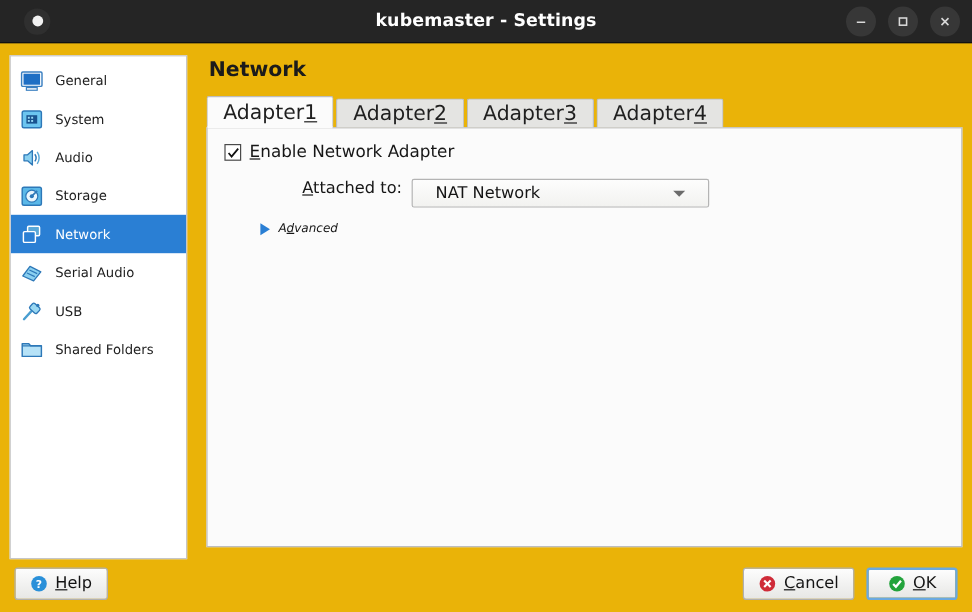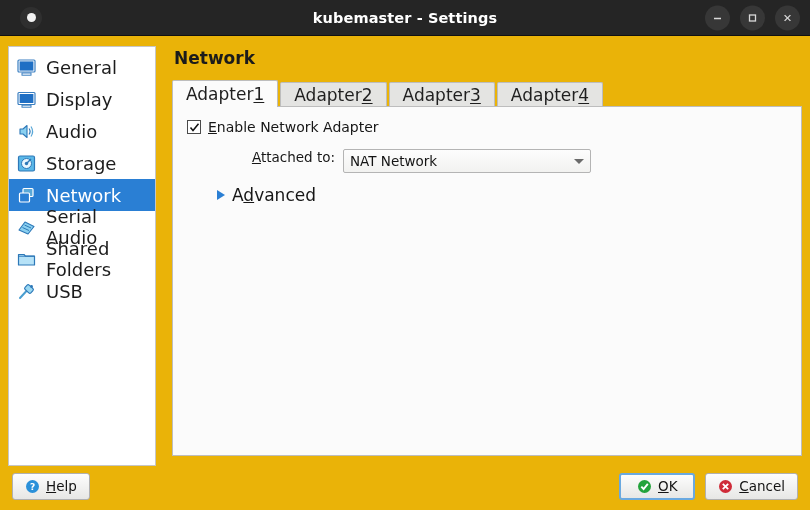--- a/index.html
+++ b/index.html
@@ -91,21 +91,21 @@
     flex: 0 0 148px;
     overflow: hidden;
   }
   .side-item {
     display: flex;
     align-items: center;
     gap: 9px;
     height: 32px;
     padding: 0 6px;
     color: #1c1c1c;
-    font-size: 18px;
+    font-size: 11px;
     cursor: default;
   }
   .side-item.selected {
     background: #2a7fd4;
     color: #ffffff;
   }
   .side-ico {
     width: 22px; height: 22px;
     flex: 0 0 22px;
     display: flex; align-items: center; justify-content: center;
@@ -204,21 +204,21 @@
     color: #161616;
     flex: 0 0 156px;
   }
   .combo {
     height: 24px;
     background: linear-gradient(#fdfdfd, #f2f2f0);
     border: 1px solid #b4b4b4;
     border-radius: 2px;
     display: flex;
     align-items: center;
-    padding: 0 6px;
+    padding: 0 19px;
     font-size: 13.5px;
     color: #141414;
     position: relative;
     justify-content: space-between;
   }
   .combo.attached { width: 248px; }
   .combo.name { flex: 1; background: #fcfcfc; }
   .combo .arrow {
     width: 0; height: 0;
     border-left: 5px solid transparent;
@@ -234,21 +234,21 @@
     gap: 7px;
     margin-top: 4px;
     padding-left: 30px;
   }
   .expander-tri {
     width: 0; height: 0;
     border-top: 5px solid transparent;
     border-bottom: 5px solid transparent;
     border-left: 8px solid #2a7fd4;
   }
-  .advanced-label { font-size: 17px; color: #161616; }
+  .advanced-label { font-size: 10px; color: #161616; font-style: italic; }
 
   
   .footer {
     height: 44px;
     flex: 0 0 44px;
     display: flex;
     align-items: center;
     justify-content: space-between;
     padding: 0 12px 4px 12px;
   }
@@ -311,31 +311,34 @@
         <span class="side-ico">
           <svg width="21" height="21" viewBox="0 0 21 21">
               <rect x="2" y="3" width="17" height="12" rx="1" fill="#ffffff" stroke="#3a7fc1" stroke-width="1.2"></rect>
               <rect x="3.6" y="4.4" width="13.8" height="9.2" fill="#1f6fc4"></rect>
               <rect x="6" y="16" width="9" height="2.2" fill="#ffffff" stroke="#3a7fc1" stroke-width="1"></rect>
             </svg>
         </span>
         <span>General</span>
       </div>
 
-
-      <div class="side-item">
-        <span class="side-ico">
-          <svg width="21" height="21" viewBox="0 0 21 21">
-              <rect x="2" y="3.5" width="17" height="12" rx="1" fill="#ffffff" stroke="#3a7fc1" stroke-width="1.2"></rect>
-              <rect x="3.6" y="5" width="13.8" height="9" fill="#1f6fc4"></rect>
-              <rect x="6" y="16.2" width="9" height="2" fill="#ffffff" stroke="#3a7fc1" stroke-width="1"></rect>
-            </svg>
-        </span>
-        <span>Display</span>
-      </div>
+      <div class="side-item">
+        <span class="side-ico">
+          <svg width="21" height="21" viewBox="0 0 21 21">
+              <rect x="2.5" y="3.5" width="16" height="14" rx="1.5" fill="#6cc5f0" stroke="#2d78b8" stroke-width="1.2"></rect>
+              <rect x="6" y="7" width="9" height="7" fill="#19538f"></rect>
+              <rect x="7.2" y="8.3" width="1.6" height="1.6" fill="#9bdcf7"></rect>
+              <rect x="10" y="8.3" width="1.6" height="1.6" fill="#9bdcf7"></rect>
+              <rect x="7.2" y="11" width="1.6" height="1.6" fill="#9bdcf7"></rect>
+              <rect x="10" y="11" width="1.6" height="1.6" fill="#9bdcf7"></rect>
+            </svg>
+        </span>
+        <span>System</span>
+      </div>
+
 
       <div class="side-item">
         <span class="side-ico">
           <svg width="21" height="21" viewBox="0 0 21 21">
               <path d="M4 8 H7 L11 4.5 V16.5 L7 13 H4 Z" fill="#8ad0f0" stroke="#2d78b8" stroke-width="1.1" stroke-linejoin="round"></path>
               <path d="M13 7.5 Q15.2 10.5 13 13.5" stroke="#2d78b8" stroke-width="1.2" fill="none"></path>
               <path d="M15 5.5 Q18.2 10.5 15 15.5" stroke="#5aa8d8" stroke-width="1.2" fill="none"></path>
             </svg>
         </span>
         <span>Audio</span>
@@ -370,36 +373,36 @@
               <path d="M6.5 10.5 L13 13.5" stroke="#2d78b8" stroke-width="1"></path>
               <path d="M8.5 8 L15 11" stroke="#2d78b8" stroke-width="1"></path>
             </svg>
         </span>
         <span>Serial Audio</span>
       </div>
 
       <div class="side-item">
         <span class="side-ico">
           <svg width="21" height="21" viewBox="0 0 21 21">
-              <path d="M2.5 5.5 H8 L9.5 7.2 H18.5 V16 H2.5 Z" fill="#b6e2f7" stroke="#2d78b8" stroke-width="1.2" stroke-linejoin="round"></path>
-              <path d="M2.5 7.2 H18.5" stroke="#2d78b8" stroke-width="1"></path>
-            </svg>
-        </span>
-        <span>Shared Folders</span>
-      </div>
-
-      <div class="side-item">
-        <span class="side-ico">
-          <svg width="21" height="21" viewBox="0 0 21 21">
               <path d="M4 17 L10 10.5" stroke="#4a9ed0" stroke-width="2" stroke-linecap="round"></path>
               <rect x="9" y="5" width="8" height="6" rx="1.5" transform="rotate(43 13 8)" fill="#9ad8f2" stroke="#2d78b8" stroke-width="1.1"></rect>
               <circle cx="15.5" cy="5.5" r="1.4" fill="#2d78b8"></circle>
             </svg>
         </span>
         <span>USB</span>
+      </div>
+
+      <div class="side-item">
+        <span class="side-ico">
+          <svg width="21" height="21" viewBox="0 0 21 21">
+              <path d="M2.5 5.5 H8 L9.5 7.2 H18.5 V16 H2.5 Z" fill="#b6e2f7" stroke="#2d78b8" stroke-width="1.2" stroke-linejoin="round"></path>
+              <path d="M2.5 7.2 H18.5" stroke="#2d78b8" stroke-width="1"></path>
+            </svg>
+        </span>
+        <span>Shared Folders</span>
       </div>
 
 
     </div>
 
     <div class="content">
 
       <div class="page-title">Network</div>
 
       <div class="tabs">
@@ -455,36 +458,36 @@
       <span class="btn-icon">
         <svg width="15" height="15" viewBox="0 0 15 15">
             <circle cx="7.5" cy="7.5" r="6.5" fill="#2a90d9"></circle>
             <text x="7.5" y="11" font-family="DejaVu Sans, sans-serif" font-size="9" font-weight="bold" fill="#ffffff" text-anchor="middle">?</text>
           </svg>
       </span>
       <span><u>H</u><span>elp</span></span>
     </div>
 
     <div class="footer-right">
-      <div class="btn focused">
-        <span class="btn-icon">
-          <svg width="15" height="15" viewBox="0 0 15 15">
-              <circle cx="7.5" cy="7.5" r="6.5" fill="#23a33c"></circle>
-              <polyline points="4.3,7.6 6.6,10 10.8,4.9" fill="none" stroke="#ffffff" stroke-width="1.9"></polyline>
-            </svg>
-        </span>
-        <span><u>O</u><span>K</span></span>
-      </div>
-
       <div class="btn">
         <span class="btn-icon">
           <svg width="15" height="15" viewBox="0 0 15 15">
               <circle cx="7.5" cy="7.5" r="6.5" fill="#cf2b38"></circle>
               <line x1="4.8" y1="4.8" x2="10.2" y2="10.2" stroke="#ffffff" stroke-width="1.8"></line>
               <line x1="10.2" y1="4.8" x2="4.8" y2="10.2" stroke="#ffffff" stroke-width="1.8"></line>
             </svg>
         </span>
         <span><u>C</u><span>ancel</span></span>
       </div>
+
+      <div class="btn focused">
+        <span class="btn-icon">
+          <svg width="15" height="15" viewBox="0 0 15 15">
+              <circle cx="7.5" cy="7.5" r="6.5" fill="#23a33c"></circle>
+              <polyline points="4.3,7.6 6.6,10 10.8,4.9" fill="none" stroke="#ffffff" stroke-width="1.9"></polyline>
+            </svg>
+        </span>
+        <span><u>O</u><span>K</span></span>
+      </div>
     </div>
   </div>
 
 </div>
 
 </body></html>

